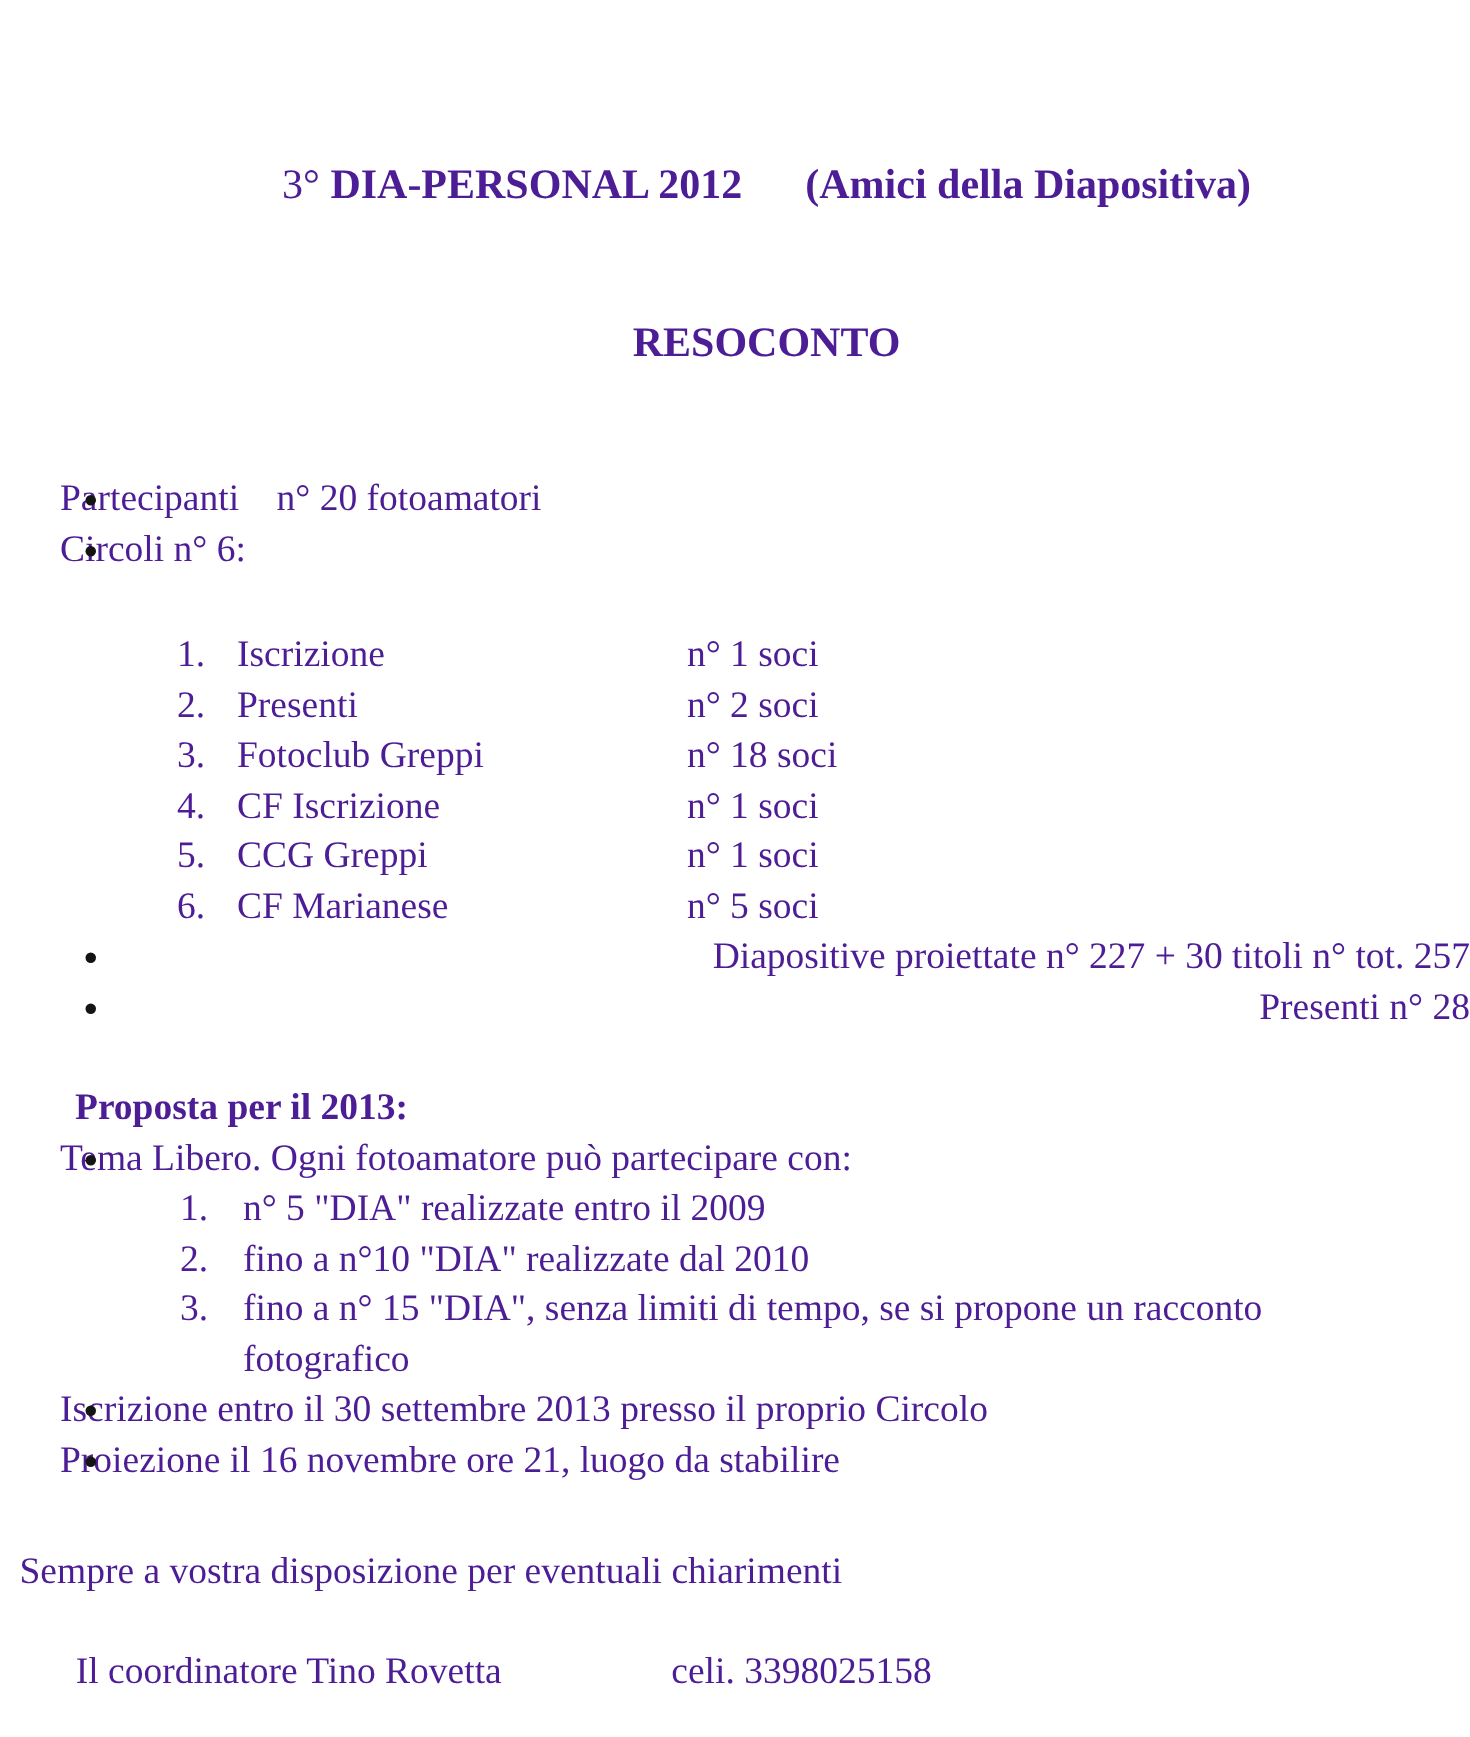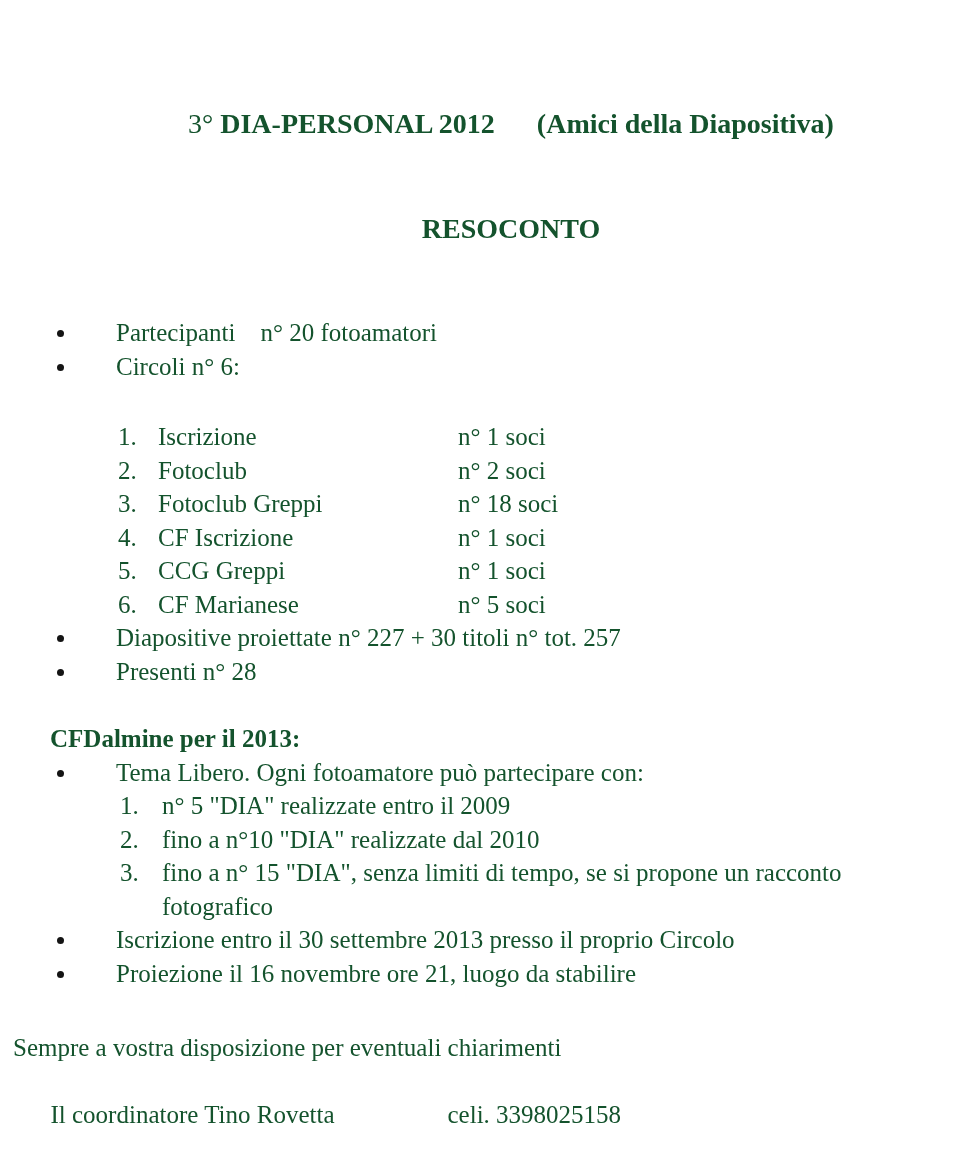--- a/index.html
+++ b/index.html
@@ -7,21 +7,21 @@
     padding: 0;
     background: #ffffff;
   }
   .page {
     position: relative;
     width: 980px;
     height: 1158px;
     background: #ffffff;
     overflow: hidden;
     font-family: "Liberation Serif", serif;
-    color: #14532d;
+    color: #4c1d95;
     font-size: 25px;
     line-height: 33.5px;
   }
 
   
   .title-block {
     margin-top: 36px;
     text-align: center;
     position: relative;
     left: 21px;
@@ -34,35 +34,35 @@
   .title-paren { margin-left: 42px; }
 
   
   ul.bullets {
     list-style: none;
     margin: 0;
     padding: 0;
   }
   ul.bullets li {
     position: relative;
-    padding-left: 116px;
+    padding-left: 40px;
     white-space: pre-wrap;
   }
   ul.bullets li::before {
     content: "";
     position: absolute;
     left: 57px;
     top: 14px;
     width: 7px;
     height: 7px;
     border-radius: 50%;
     background: #141414;
   }
   .intro-bullets { margin-top: 28px; }
-  .stats-bullets { margin-top: 37px; }
+  .stats-bullets { margin-top: 37px; text-align: right; }
 
   
   .club-list { margin: 37px 0 0 118px; }
   .club-row { display: flex; }
   .club-num { width: 40px; flex: none; }
   .club-name { width: 300px; flex: none; }
 
   
   .proposal-heading {
     margin: 34px 0 0 50px;
@@ -97,21 +97,21 @@
   </ul>
 
   <div class="club-list">
     <div class="club-row">
       <span class="club-num">1.</span>
       <span class="club-name">Iscrizione</span>
       <span class="club-soci">n° 1 soci</span>
     </div>
     <div class="club-row">
       <span class="club-num">2.</span>
-      <span class="club-name">Fotoclub</span>
+      <span class="club-name">Presenti</span>
       <span class="club-soci">n° 2 soci</span>
     </div>
     <div class="club-row">
       <span class="club-num">3.</span>
       <span class="club-name">Fotoclub Greppi</span>
       <span class="club-soci">n° 18 soci</span>
     </div>
     <div class="club-row">
       <span class="club-num">4.</span>
       <span class="club-name">CF Iscrizione</span>
@@ -127,21 +127,21 @@
       <span class="club-name">CF Marianese</span>
       <span class="club-soci">n° 5 soci</span>
     </div>
   </div>
 
   <ul class="bullets stats-bullets">
     <li>Diapositive proiettate n° 227 + 30 titoli n° tot. 257</li>
     <li>Presenti n° 28</li>
   </ul>
 
-  <div class="proposal-heading">CFDalmine per il 2013:</div>
+  <div class="proposal-heading">Proposta per il 2013:</div>
 
   <ul class="bullets">
     <li>Tema Libero. Ogni fotoamatore può partecipare con:</li>
   </ul>
 
   <div>
     <div class="sub-item">
       <span class="sub-num">1.</span>
       <span class="sub-text">n° 5 "DIA" realizzate entro il 2009</span>
     </div>

